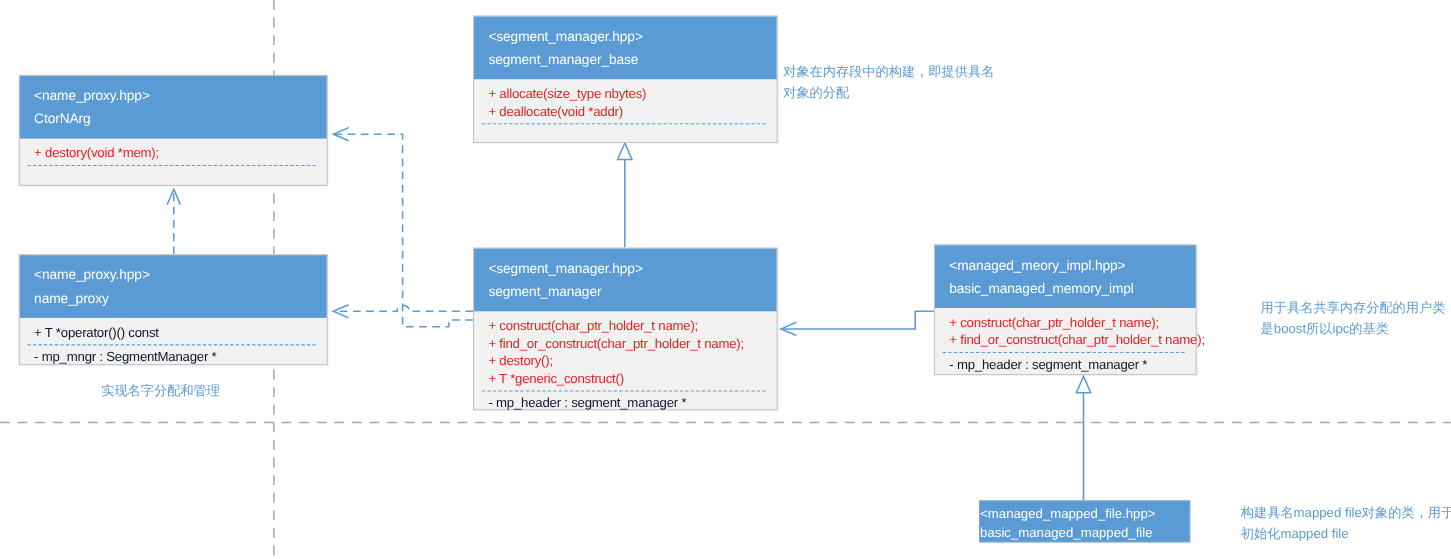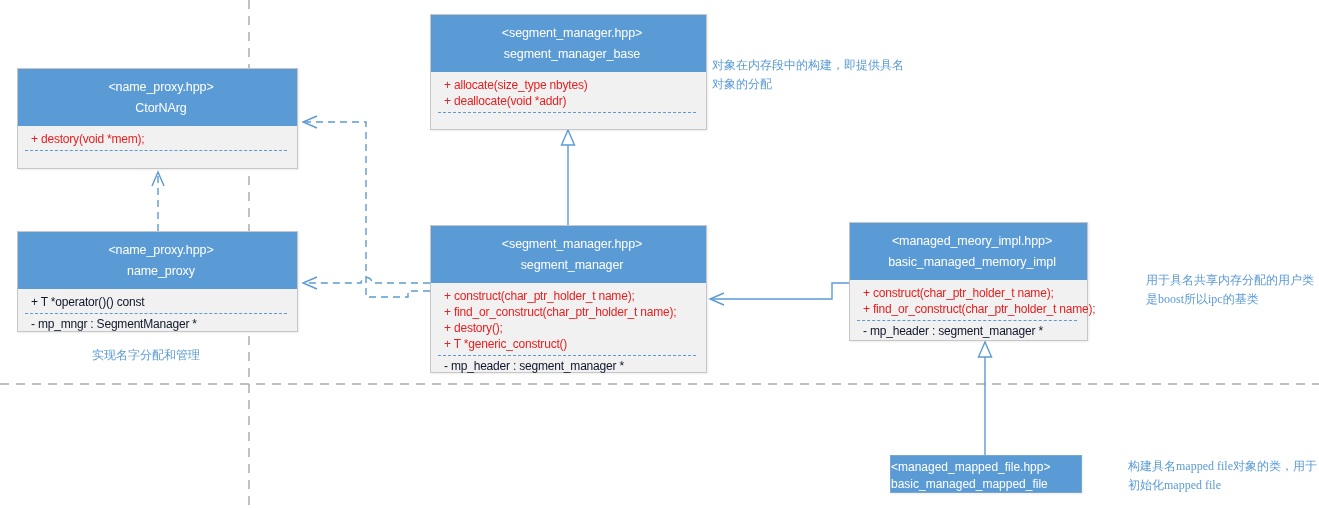--- a/index.html
+++ b/index.html
@@ -10,37 +10,37 @@
   .layer{position:absolute;left:0;top:0;width:1319px;height:508px;}
   svg{display:block;}
 
   
   .cls{
     position:absolute;background:#f1f1f2;border:1px solid #c6c6c6;
     box-sizing:border-box;box-shadow:1px 1px 2px rgba(0,0,0,0.08);
   }
   .cls-head{
     background:#5b9bd5;color:#ffffff;height:57px;box-sizing:border-box;
-    padding:8px 6px 0 13px;font-size:12.5px;letter-spacing:-0.1px;text-align:center;
+    padding:8px 6px 0 13px;font-size:12.5px;letter-spacing:-0.1px;
   }
   .cls-head .row{line-height:21px;white-space:nowrap;}
   .cls-body{padding:5px 4px 0 13px;font-size:12px;letter-spacing:-0.2px;}
   .m{line-height:16px;white-space:nowrap;}
   .m.red{color:#e8201f;}
   .m.blu{color:#0f172a;}
   .sep{border-top:1px dashed #5b9bd5;margin:3px 6px 2px -6px;}
   .head-only{
     background:#5b9bd5;border:1px solid #7aa7cc;color:#ffffff;text-align:left;
     font-size:12px;line-height:17px;padding-top:3px;box-sizing:border-box;
     box-shadow:1px 1px 2px rgba(0,0,0,0.08);white-space:nowrap;
   }
 
   
   .note{
-    position:absolute;color:#5b9bd5;font-size:12px;line-height:19px;font-family:Liberation Serif, serif;
+    position:absolute;color:#5b9bd5;font-size:12px;line-height:19px;
   }
 </style>
 </head>
 <body>
 
 <div class="canvas">
 
   <svg class="layer" width="1319" height="508">
     <line x1="249" y1="0" x2="249" y2="508" stroke="#a8a8a8" stroke-width="1.4" stroke-dasharray="9 7"></line>
     <line x1="0" y1="384" x2="1319" y2="384" stroke="#a8a8a8" stroke-width="1.4" stroke-dasharray="9 7"></line>

